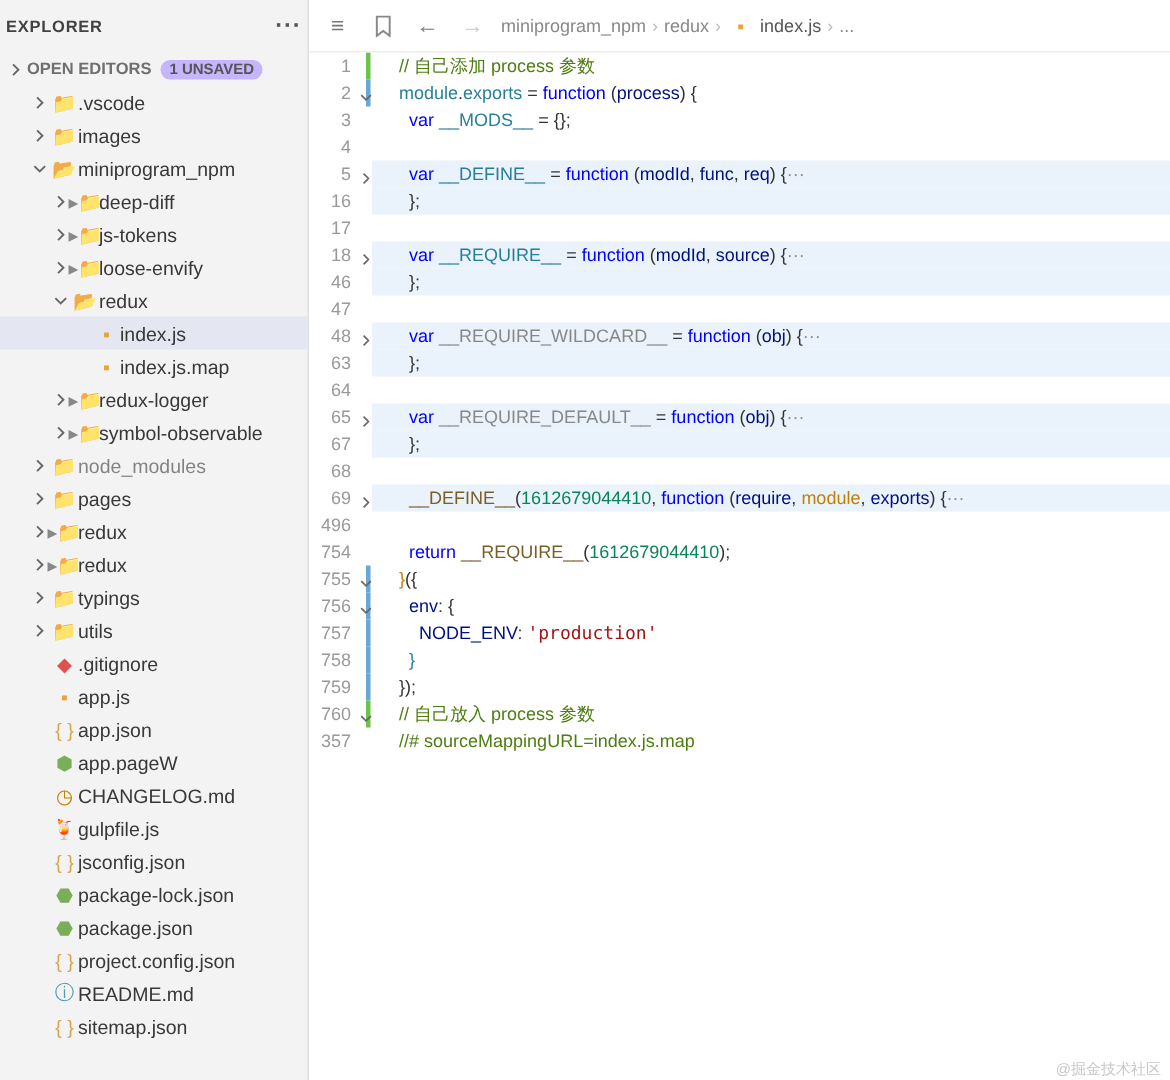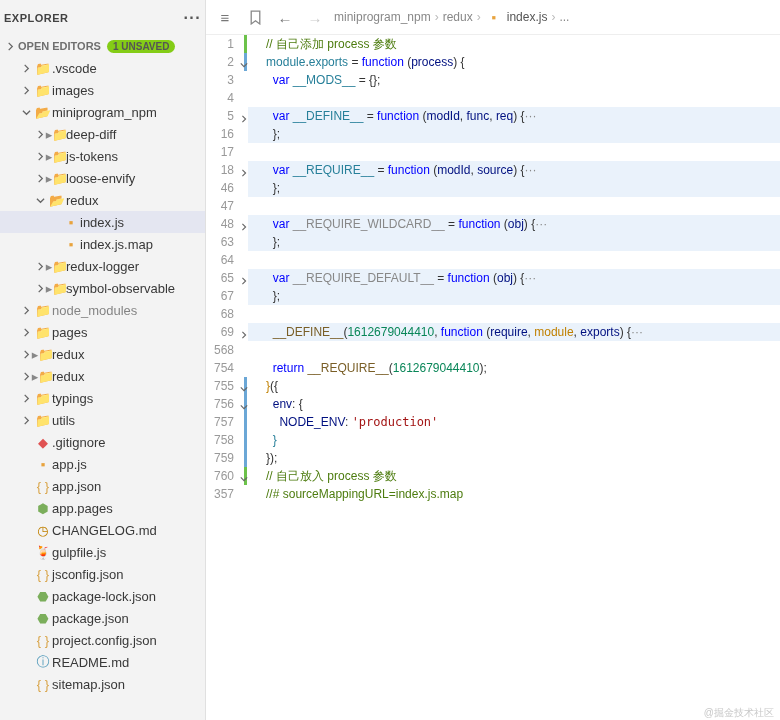--- a/index.html
+++ b/index.html
@@ -3,21 +3,21 @@
 <meta charset="utf-8">
 <style>
 * { margin: 0; padding: 0; box-sizing: border-box; font-family: -apple-system, "Segoe UI", sans-serif; }
 body { display: flex; width: 780px; height: 720px; background: #fff; font-size: 13px; color: #333; overflow: hidden; }
 .sidebar { width: 206px; background: #f3f3f3; border-right: 1px solid #e0e0e0; overflow-y: auto; }
 .sb-header { display: flex; justify-content: space-between; align-items: center; height: 35px; padding: 0 4px; font-size: 11px; font-weight: 600; letter-spacing: 0.5px; color: #424242; }
 .sb-dots { font-size: 16px; color: #555; cursor: pointer; }
 .sb-section { display: flex; align-items: center; height: 22px; padding-left: 2px; font-size: 11px; font-weight: 600; color: #6f6f6f; cursor: pointer; }
 .chev { width: 16px; display:inline-flex; justify-content:center; align-items:center; }
 .chev svg { width:9px; height:9px; }
-.badge { margin-left: 6px; padding: 1px 6px; border-radius: 8px; background: #84cc16; font-size: 10px; font-weight:600; color:#555; }
+.badge { margin-left: 6px; padding: 1px 6px; border-radius: 8px; background: #c4b5fd; font-size: 10px; font-weight:600; color:#555; }
 .tree { padding-bottom: 8px; }
 .row { display: flex; align-items: center; height: 22px; cursor: pointer; white-space: nowrap; }
 .row.sel { background: #e4e6f1; }
 .row .indent { display:inline-block; }
 .ic { width: 18px; display:inline-flex; justify-content:center; align-items:center; font-size:13px; }
 .lbl { color: #383838; }
 .fld-o { color:#b8860b; }
 .js { color:#e8a33d; }
 .json { color:#d9a54a; }
 .red { color:#e05252; }
@@ -249,21 +249,21 @@
       <div class="row">
         <span class="indent" style="width:18px"></span>
         <span class="chev"></span>
         <span class="ic json">{ }</span>
         <span class="lbl">app.json</span>
       </div>
       <div class="row">
         <span class="indent" style="width:18px"></span>
         <span class="chev"></span>
         <span class="ic grn">⬢</span>
-        <span class="lbl">app.pages</span>
+        <span class="lbl">app.pageW</span>
       </div>
       <div class="row">
         <span class="indent" style="width:18px"></span>
         <span class="chev"></span>
         <span class="ic" style="color:#c08000">◷</span>
         <span class="lbl">CHANGELOG.md</span>
       </div>
       <div class="row">
         <span class="indent" style="width:18px"></span>
         <span class="chev"></span>
@@ -354,21 +354,21 @@
         <div class="gline">63</div>
         <div class="gline">64</div>
         <div class="gline">65<span class="fold"><svg viewBox="0 0 10 10" width="8" height="8">
               <path d="M3 1 L7 5 L3 9" fill="none" stroke="#666" stroke-width="1.4"></path>
             </svg></span></div>
         <div class="gline">67</div>
         <div class="gline">68</div>
         <div class="gline">69<span class="fold"><svg viewBox="0 0 10 10" width="8" height="8">
               <path d="M3 1 L7 5 L3 9" fill="none" stroke="#666" stroke-width="1.4"></path>
             </svg></span></div>
-        <div class="gline">568</div>
+        <div class="gline">496</div>
         <div class="gline">754</div>
         <div class="gline">755<span class="fold"><svg viewBox="0 0 10 10" width="8" height="8">
               <path d="M1 3 L5 7 L9 3" fill="none" stroke="#666" stroke-width="1.4"></path>
             </svg></span></div>
         <div class="gline">756<span class="fold"><svg viewBox="0 0 10 10" width="8" height="8">
               <path d="M1 3 L5 7 L9 3" fill="none" stroke="#666" stroke-width="1.4"></path>
             </svg></span></div>
         <div class="gline">757</div>
         <div class="gline">758</div>
         <div class="gline">759</div>

